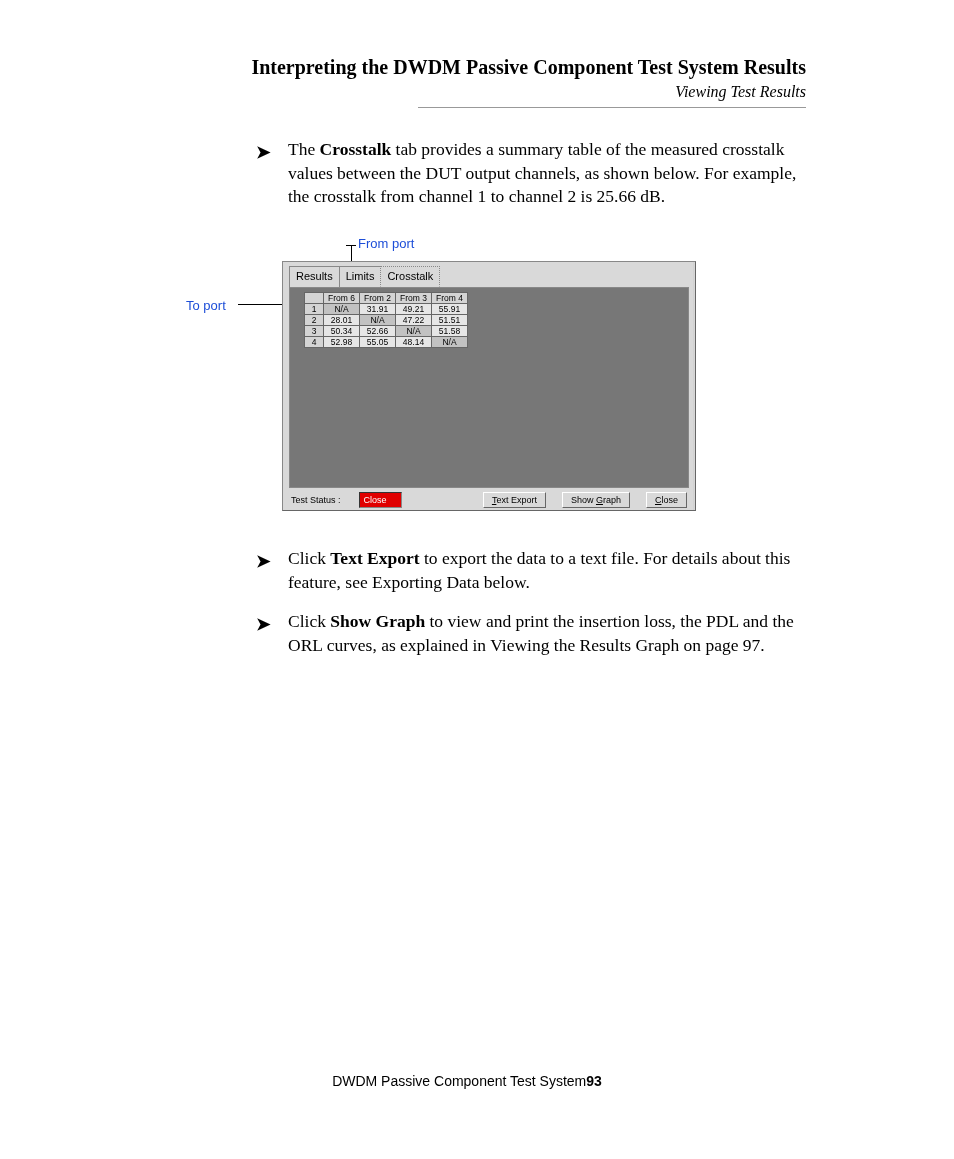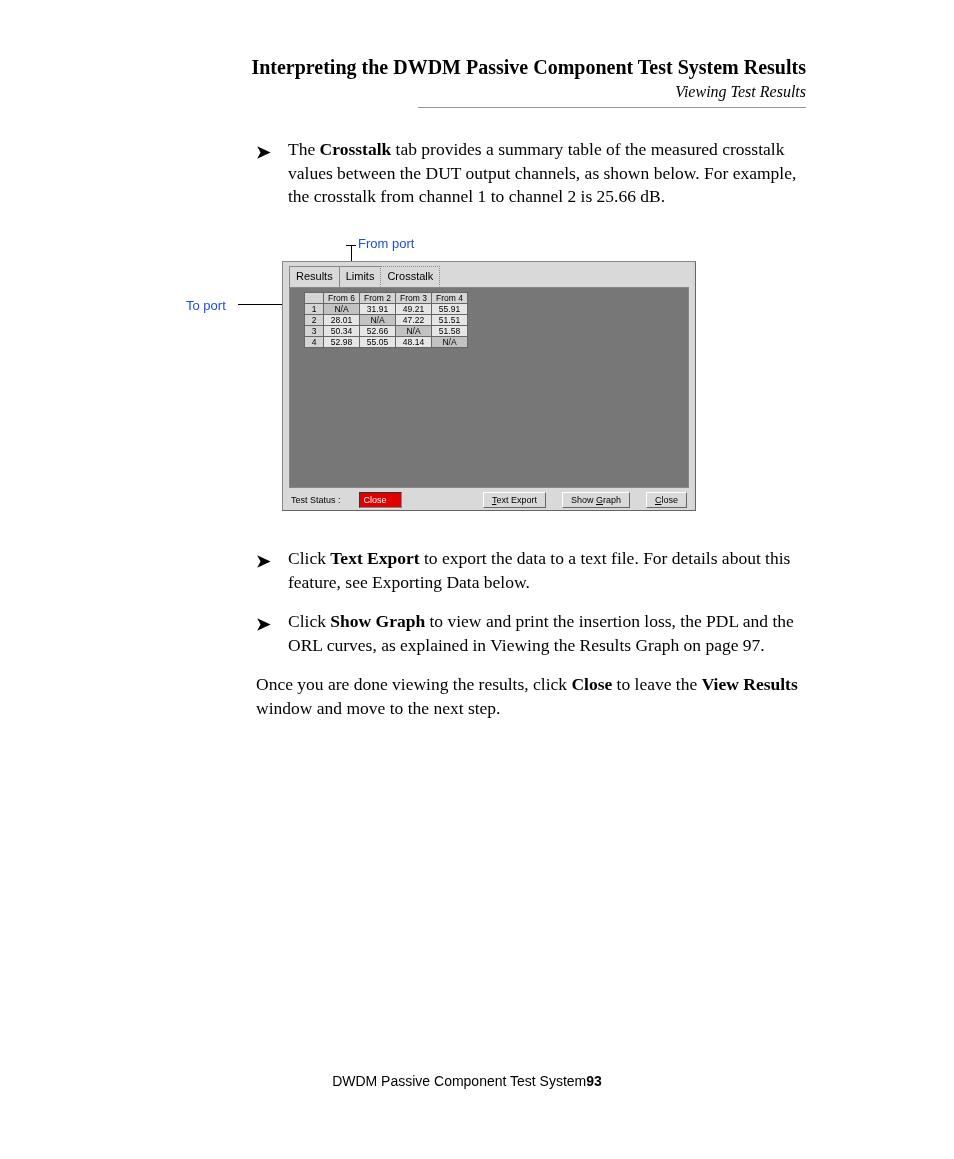--- a/index.html
+++ b/index.html
@@ -124,22 +124,19 @@
     <div class="bullet tight">
       <span class="arrow">➤</span>
       <span>Click </span><span class="b">Text Export</span><span> to export the data to a text file. For details about this feature, see </span><span class="i">Exporting Data</span><span> below.</span>
     </div>
 
     <div class="bullet tight">
       <span class="arrow">➤</span>
       <span>Click </span><span class="b">Show Graph</span><span> to view and print the insertion loss, the PDL and the ORL curves, as explained in </span><span class="i">Viewing the Results Graph</span><span> on page 97.</span>
     </div>
 
-    <div class="plain">
-      <span>Once you are done viewing the results, click </span><span class="b">Close</span><span> to leave the </span><span class="b">View Results</span><span> window and move to the next step.</span>
-    </div>
   </div>
 
   <div class="footer">
     <span>DWDM Passive Component Test System</span>
     <span class="pg">93</span>
   </div>
 </div>
 
 </body></html>

